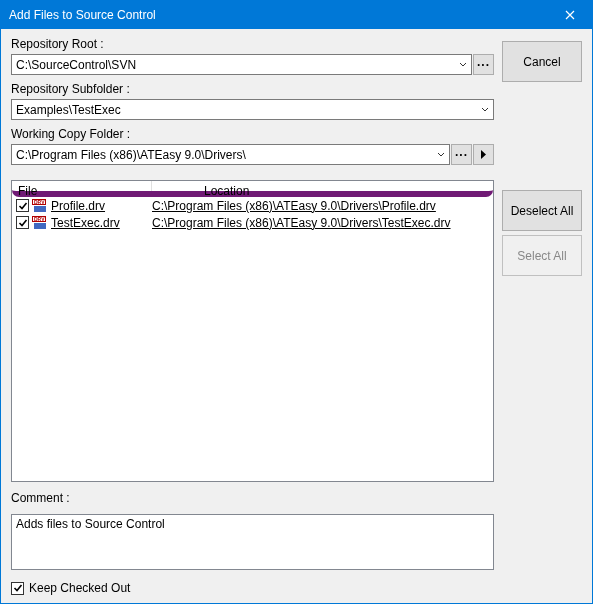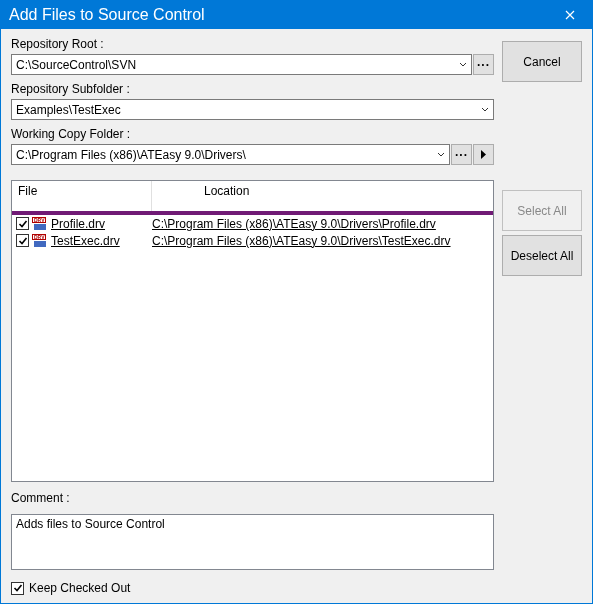--- a/index.html
+++ b/index.html
@@ -16,21 +16,21 @@
     display: flex; flex-direction: column;
     background: #f0f0f0;
     position: relative;
   }
   .titlebar {
     height: 28px;
     background: #0078d7;
     color: #fff;
     display: flex; align-items: center;
     padding-left: 8px;
-    font-size: 16px;
+    font-size: 12px;
   }
   .titlebar .title { flex: 1; }
   .title-close {
     width: 45px; height: 28px;
     display: flex; align-items: center; justify-content: center;
     color: #fff;
   }
   .title-close svg { width: 10px; height: 10px; }
   .body {
     flex: 1; display: flex; padding: 8px 10px 8px 10px; gap: 8px;
@@ -102,23 +102,24 @@
   .file-panel {
     margin-top: 8px;
     border: 1px solid #828790;
     background: #fff;
     flex: 1;
     display: flex; flex-direction: column;
     min-height: 290px;
   }
   .file-header {
     display: flex;
-    border-bottom: 4px solid #701a75;
-    height: 34px;
-    background: #fff;
+    border-bottom: 6px solid #701a75;
+    height: 16px;
+    background: #fff;
+    border-radius: 7px;
   }
   .file-header .col {
     padding: 3px 6px; font-size: 12px; color: #000;
   }
   .col-file { width: 140px; border-right: 1px solid #e0e0e0; }
   .col-loc { flex: 1; margin-left: 46px; }
   .file-body { flex: 1; overflow: hidden; }
   .file-row {
     display: flex; align-items: center;
     height: 17px; padding: 0 4px;
@@ -282,18 +283,18 @@
             </svg>
         </span>
         <span>Keep Checked Out</span>
       </div>
 
     </div>
 
     <div class="right-col">
       <div class="btn">Cancel</div>
       <div class="spacer"></div>
+      <div class="btn">Deselect All</div>
       <div class="btn disabled">Select All</div>
-      <div class="btn">Deselect All</div>
     </div>
   </div>
 
 </div>
 
 </body></html>

